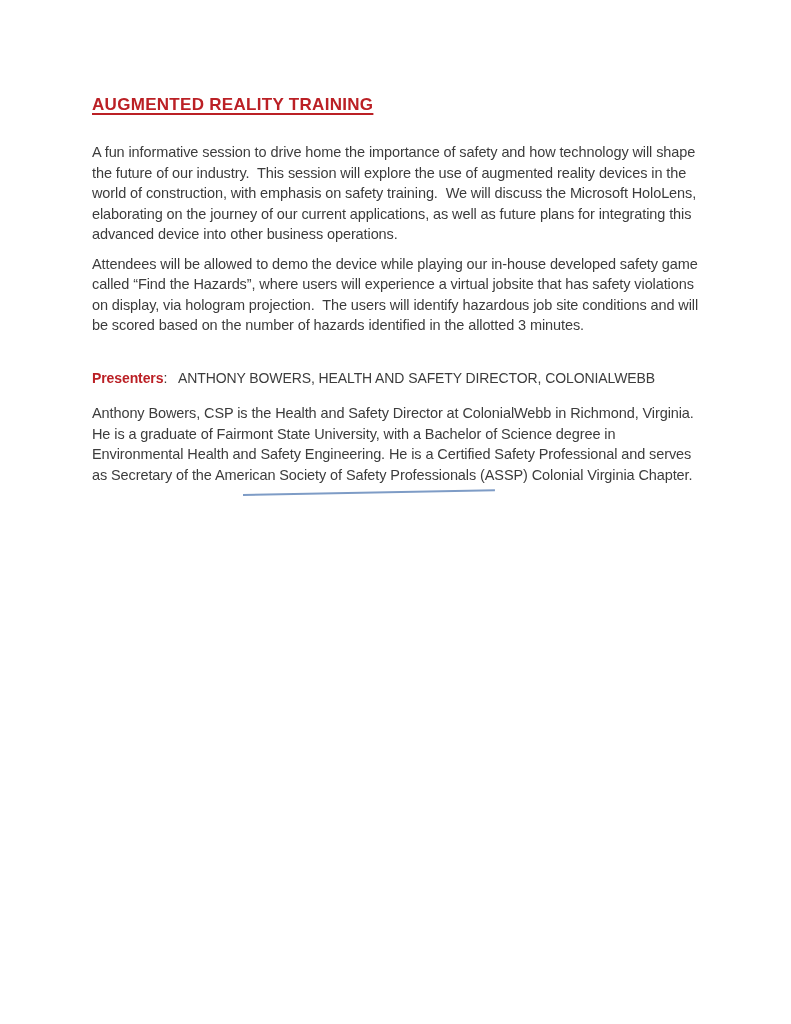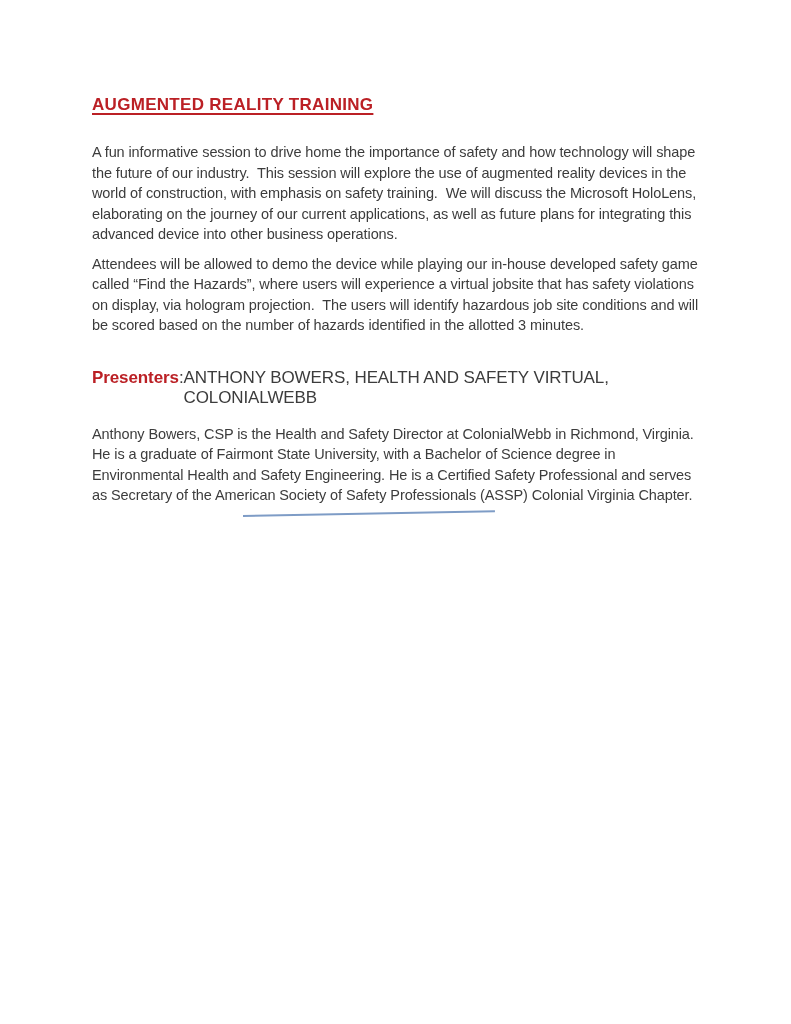--- a/index.html
+++ b/index.html
@@ -37,21 +37,21 @@
     font-size: 14.5px;
     line-height: 20.5px;
     letter-spacing: -0.1px;
     color: #3c3c3c;
     white-space: pre-wrap;
   }
   .presenters-row {
     display: flex;
     align-items: flex-start;
     margin: 0 0 15px 0;
-    font-size: 17px;
+    font-size: 14px;
     line-height: 20.5px;
     letter-spacing: -0.1px;
   }
   .presenters-label-cell {
     flex: 0 0 86px;
   }
   .presenters-label {
     color: #bb2025;
     font-weight: bold;
   }
@@ -88,21 +88,21 @@
 
     <p class="body-par">Attendees will be allowed to demo the device while playing our in-house developed safety game called “Find the Hazards”, where users will experience a virtual jobsite that has safety violations on display, via hologram projection.  The users will identify hazardous job site conditions and will be scored based on the number of hazards identified in the allotted 3 minutes.</p>
 
     <div class="spacer-after-demo"></div>
 
     <div class="presenters-row">
       <div class="presenters-label-cell">
         <span class="presenters-label">Presenters</span><span class="presenters-colon">:</span>
       </div>
       <div class="presenters-names">
-        <div class="presenter-line">ANTHONY BOWERS, HEALTH AND SAFETY VIRTUAL, COLONIALWEBB</div>
+        <div class="presenter-line">ANTHONY BOWERS, HEALTH AND SAFETY DIRECTOR, COLONIALWEBB</div>
       </div>
     </div>
 
     <p class="body-par">Anthony Bowers, CSP is the Health and Safety Director at ColonialWebb in Richmond, Virginia. He is a graduate of Fairmont State University, with a Bachelor of Science degree in Environmental Health and Safety Engineering. He is a Certified Safety Professional and serves as Secretary of the American Society of Safety Professionals (ASSP) Colonial Virginia Chapter.</p>
 
     <div class="signature-line"></div>
 
 
   </div>
 </div>

